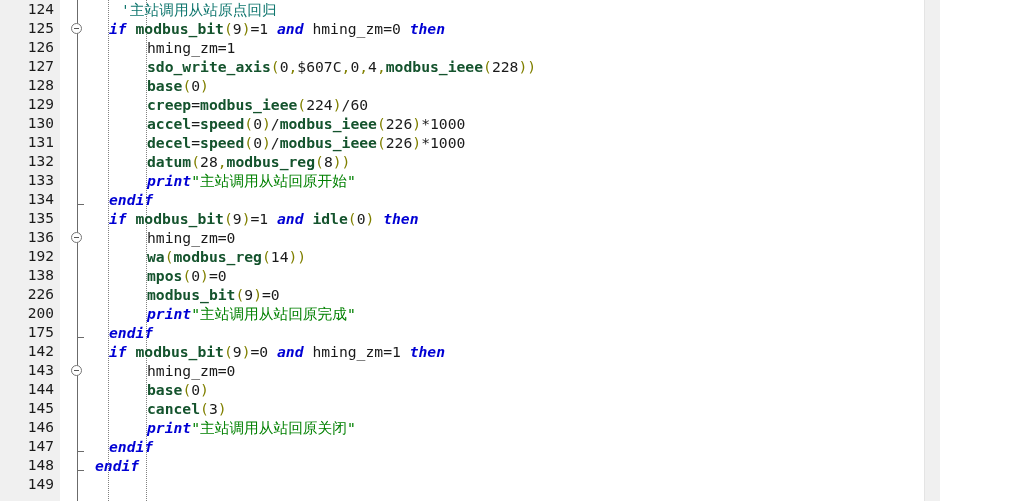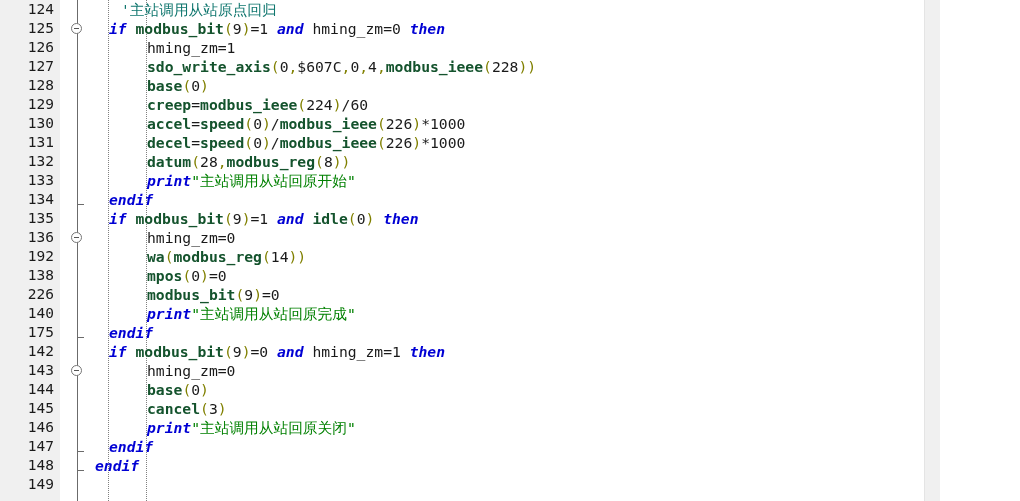--- a/index.html
+++ b/index.html
@@ -88,21 +88,21 @@
       <div class="lnum">130</div>
       <div class="lnum">131</div>
       <div class="lnum">132</div>
       <div class="lnum">133</div>
       <div class="lnum">134</div>
       <div class="lnum">135</div>
       <div class="lnum">136</div>
       <div class="lnum">192</div>
       <div class="lnum">138</div>
       <div class="lnum">226</div>
-      <div class="lnum">140</div>
+      <div class="lnum">200</div>
       <div class="lnum">175</div>
       <div class="lnum">142</div>
       <div class="lnum">143</div>
       <div class="lnum">144</div>
       <div class="lnum">145</div>
       <div class="lnum">146</div>
       <div class="lnum">147</div>
       <div class="lnum">148</div>
       <div class="lnum">149</div>
     </div>

